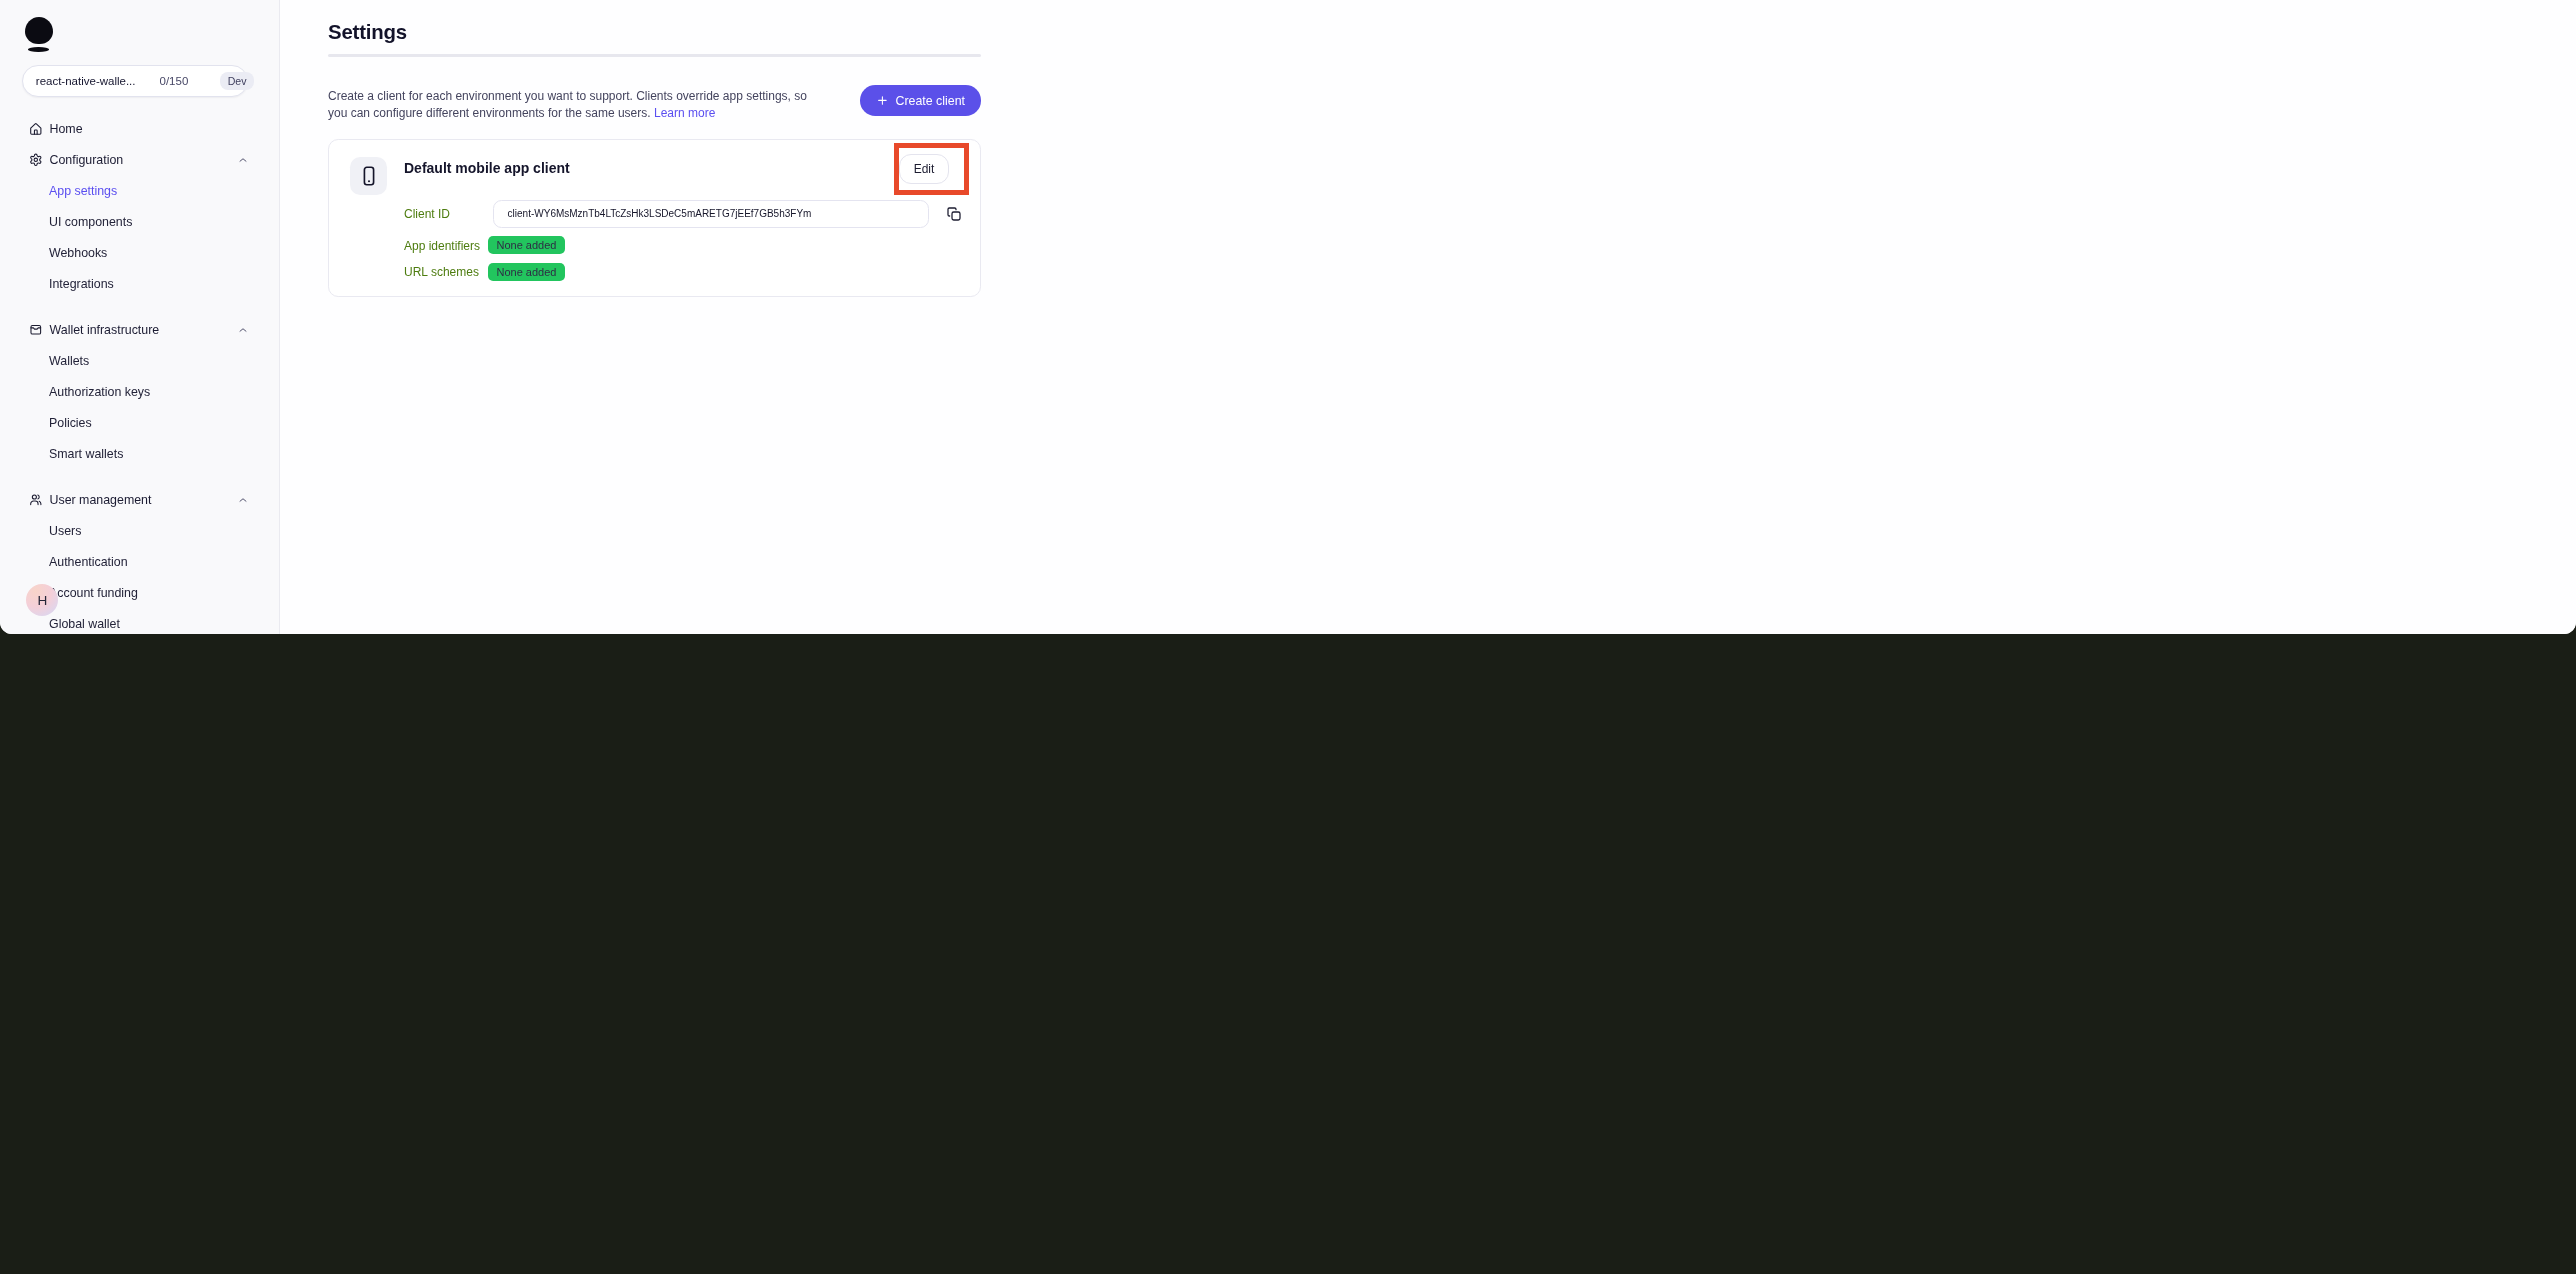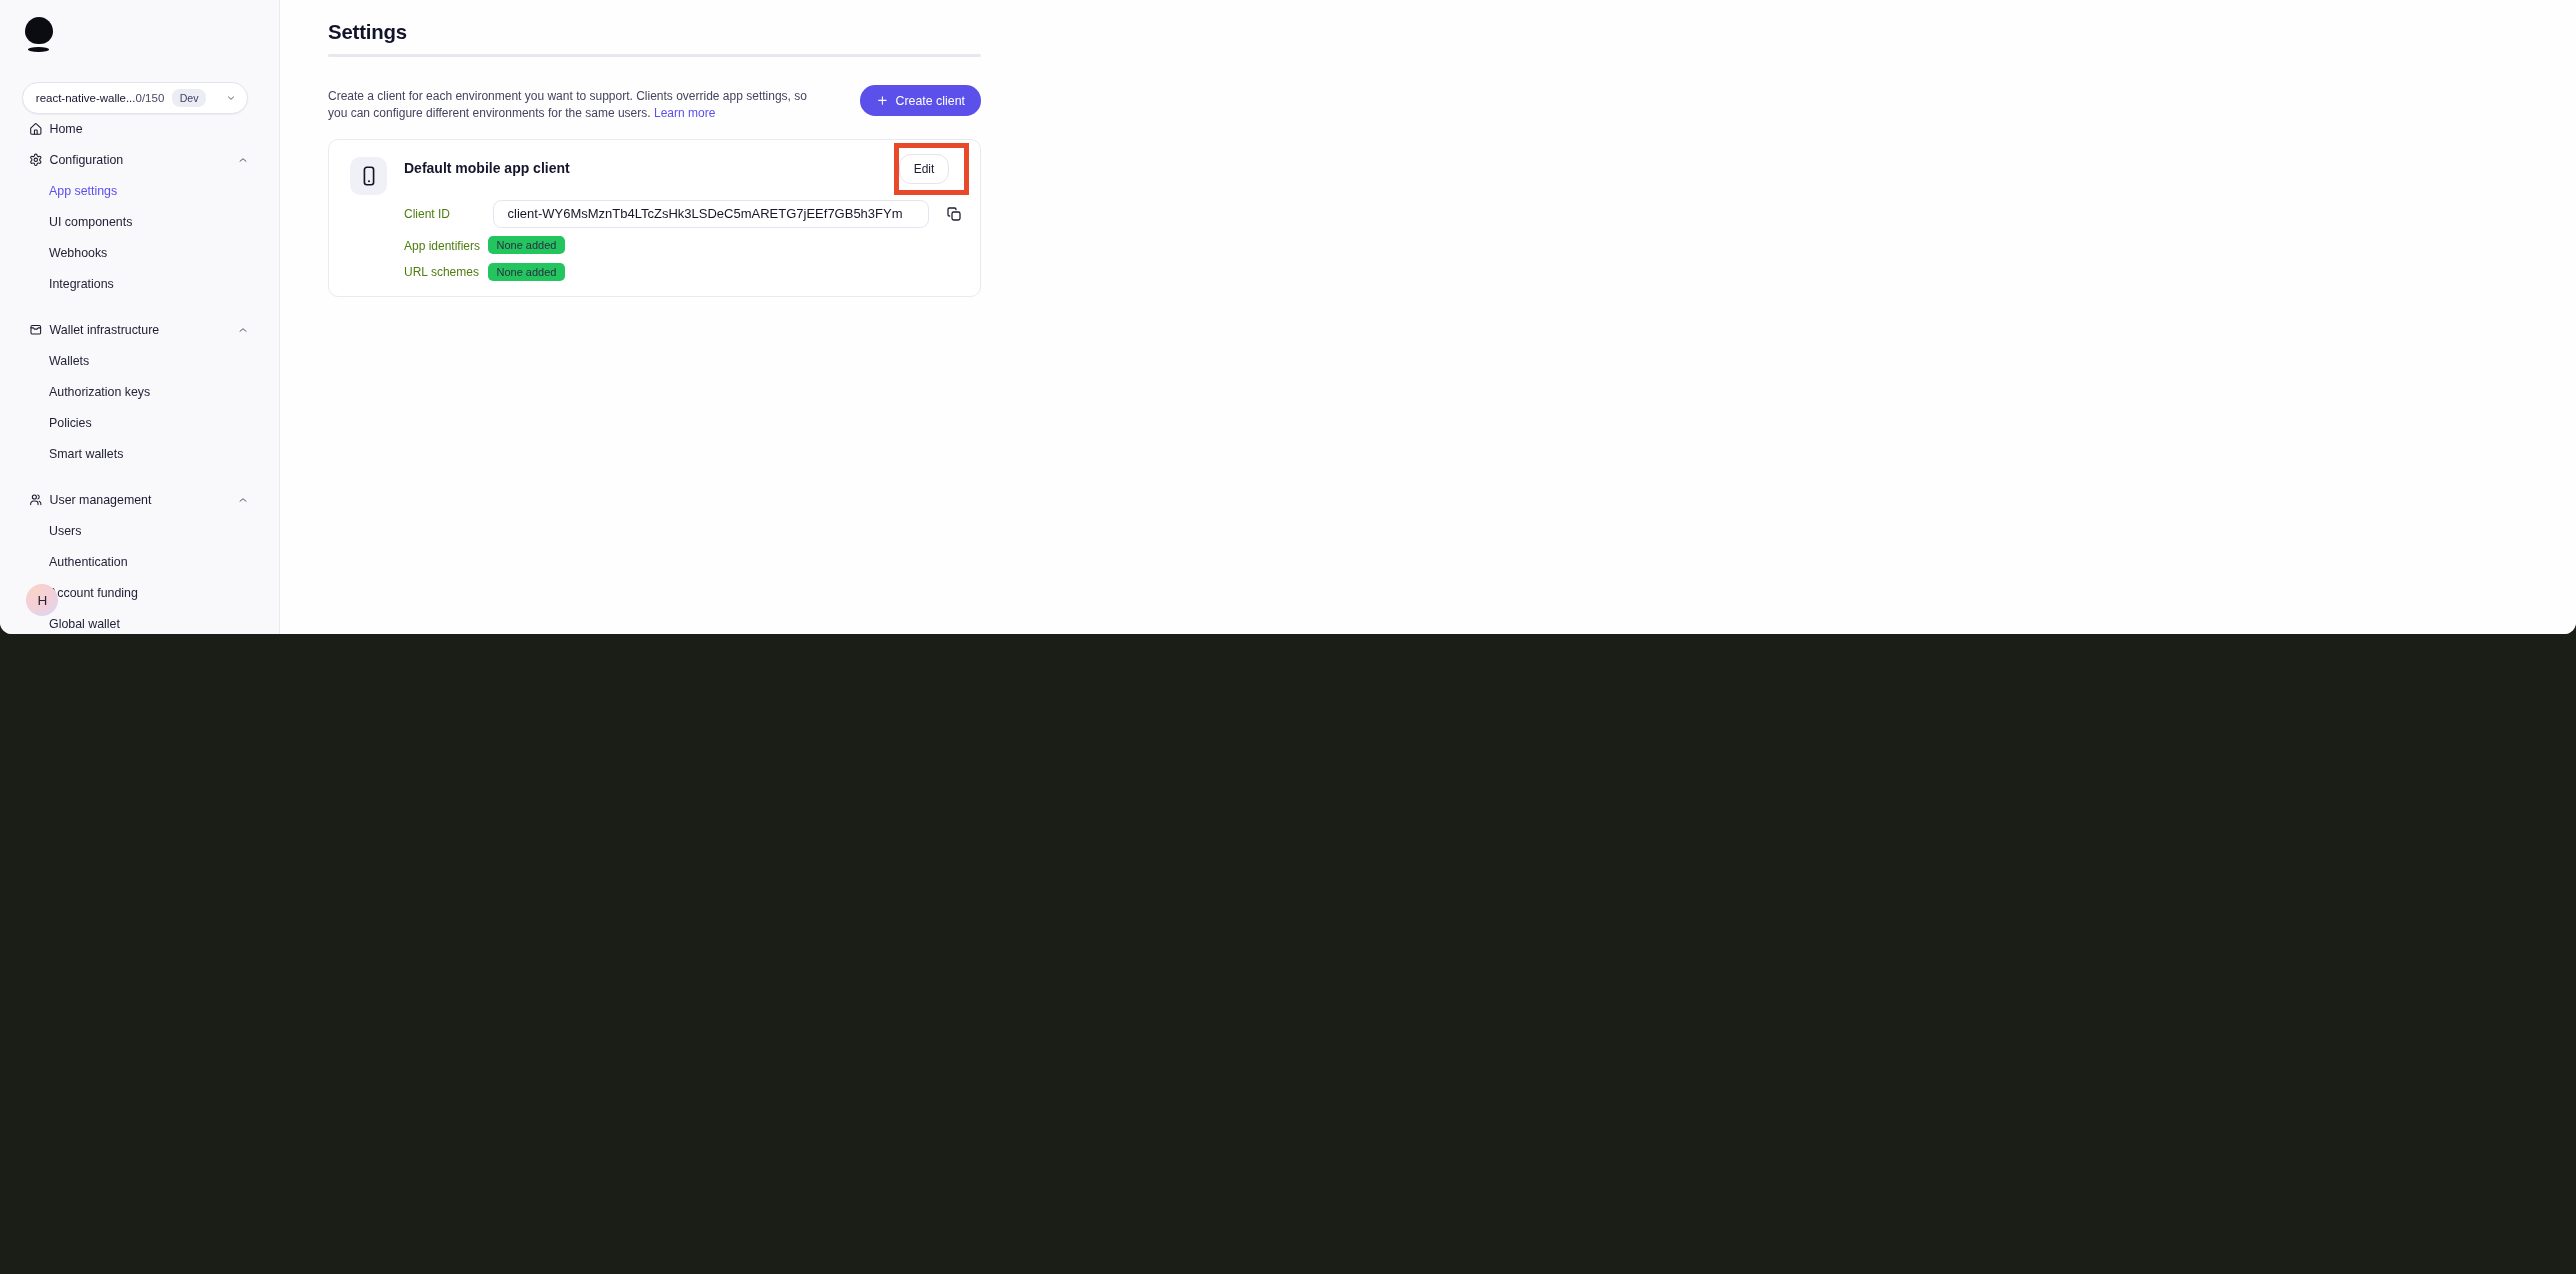--- a/index.html
+++ b/index.html
@@ -22,30 +22,31 @@
     position:relative;
     width:280px; flex:0 0 280px;
     background:#f9f9fb;
     border-right:0.9px solid #eaeaf0;
     overflow:hidden;
   }
   .logo { position:absolute; left:25px; top:17px; }
   .logo .egg { width:28px; height:27px; background:#0b0b12; border-radius:50% 50% 47% 47% / 55% 55% 45% 45%; }
   .logo .shadow { width:20.4px; height:4.3px; background:#0b0b12; border-radius:50%; margin:3.4px 0 0 3.4px; }
   .switcher {
-    position:absolute; left:22px; top:82px;
+    position:absolute; left:22px; top:65px;
     width:226px; height:32px;
     background:#ffffff;
     border:0.9px solid #e2e3ee;
     border-radius:16px;
     display:flex; align-items:center;
     padding:0 10.2px 0 12.8px;
     box-shadow:0 0.9px 1.7px rgba(22,22,45,0.05);
     cursor:pointer;
     white-space:nowrap;
+    gap:24px;
   }
   .switcher .name { font-size:11.5px; font-weight:500; color:#15152e; }
   .switcher .usage { font-size:11.5px; font-weight:500; color:#474766; }
   .env-badge {
     margin-left:7.7px;
     background:#ebecf4; color:#3f3f5e;
     font-size:10.6px; font-weight:500;
     border-radius:8px; padding:2.6px 7.7px;
   }
   .switcher .chev { margin-left:auto; color:#5b5b76; display:flex; }
@@ -138,21 +139,21 @@
     cursor:pointer;
   }
   .field-label { position:absolute; left:75px; font-size:12px; color:#4d7c0f; }
   .id-input {
     position:absolute; left:164px; top:60px;
     width:436px; height:28px;
     border:0.9px solid #e4e4f0; border-radius:8.5px;
     background:#fff;
     display:flex; align-items:center;
     padding:0 13.6px;
-    font-size:13px; color:#17172b;
+    font-size:10px; color:#17172b;
     white-space:nowrap; overflow:hidden;
     cursor:text;
   }
   .copy-btn {
     position:absolute; left:617px; top:66px;
     width:17px; height:17px;
     background:none; border:none; color:#1c1c30;
     display:flex; cursor:pointer;
   }
   .none-badge {

